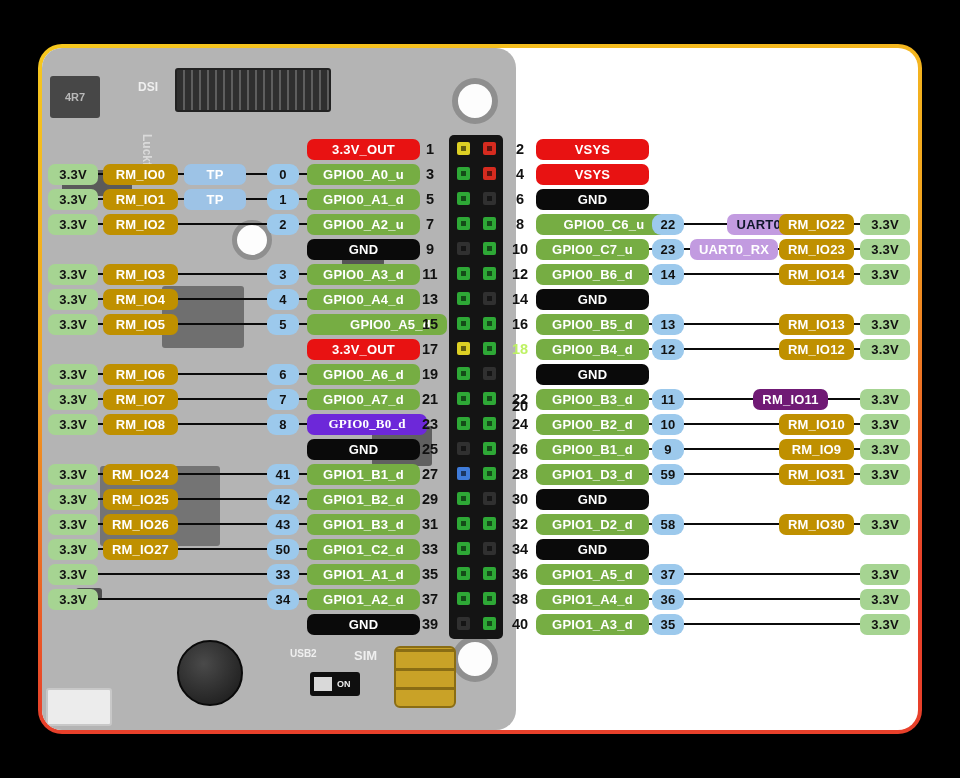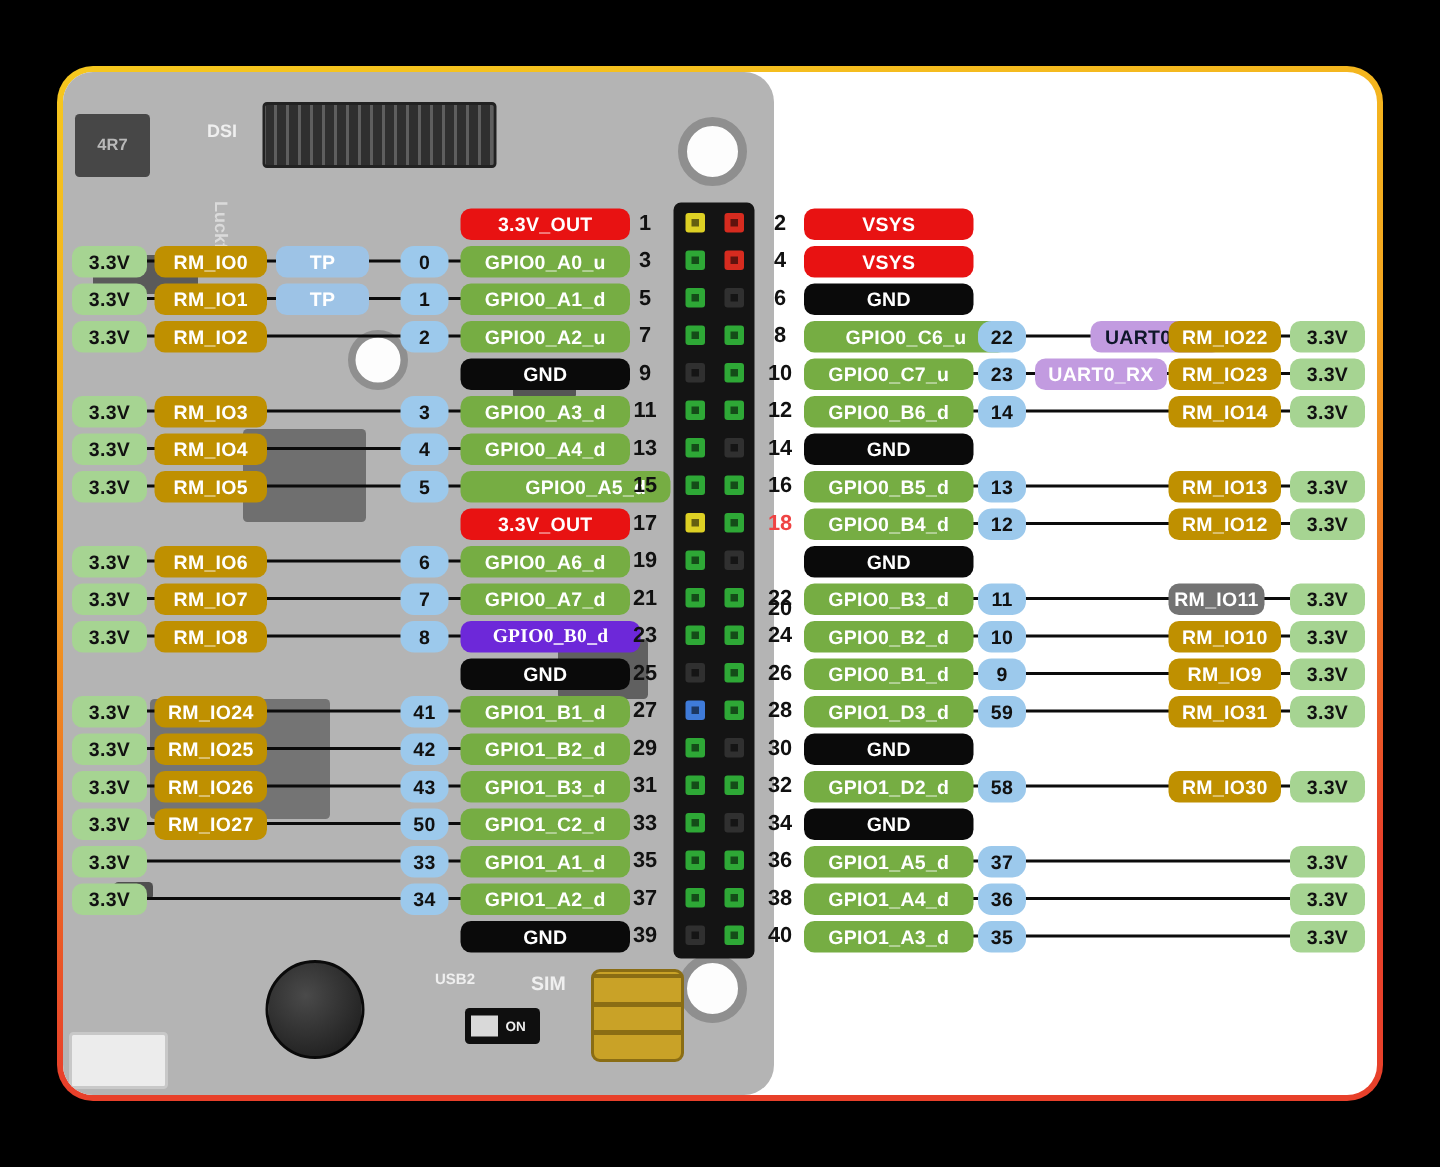--- a/index.html
+++ b/index.html
@@ -161,21 +161,21 @@
       <div class="pill" style="left: 536px; width: 113px; top: 313.5px; background: rgb(118, 173, 67); color: rgb(255, 255, 255); border-radius: 7px;">GPIO0_B5_d</div>
       <div class="pill" style="left: 652px; width: 32px; top: 313.5px; background: rgb(156, 201, 236); color: rgb(17, 17, 17); border-radius: 9px;">13</div>
       <div class="pill" style="left: 779px; width: 75px; top: 313.5px; background: rgb(191, 144, 0); color: rgb(255, 255, 255); border-radius: 7px;">RM_IO13</div>
       <div class="pill" style="left: 860px; width: 50px; top: 313.5px; background: rgb(166, 212, 146); color: rgb(17, 17, 17); border-radius: 7px;">3.3V</div>
       <div class="pline" style="left: 363px; width: 51px; top: 348px;"></div>
       <div class="pline" style="left: 538px; width: 348px; top: 348px;"></div>
       <div class="pad" style="left: 457px; top: 342px; background: rgb(221, 208, 36);"></div>
       <div class="pad" style="left: 483px; top: 342px; background: rgb(46, 168, 54);"></div>
       <div class="pill" style="left: 307px; width: 113px; top: 338.5px; background: rgb(232, 18, 18); color: rgb(255, 255, 255); border-radius: 7px;">3.3V_OUT</div>
       <div class="pnum" style="left: 414px; width: 32px; top: 338px; color: rgb(17, 17, 17);">17</div>
-      <div class="pnum" style="left: 504px; width: 32px; top: 338px; color: #ef4444;">18</div>
+      <div class="pnum" style="left: 504px; width: 32px; top: 338px; color: #bef264;">18</div>
       <div class="pill" style="left: 536px; width: 113px; top: 338.5px; background: rgb(118, 173, 67); color: rgb(255, 255, 255); border-radius: 7px;">GPIO0_B4_d</div>
       <div class="pill" style="left: 652px; width: 32px; top: 338.5px; background: rgb(156, 201, 236); color: rgb(17, 17, 17); border-radius: 9px;">12</div>
       <div class="pill" style="left: 779px; width: 75px; top: 338.5px; background: rgb(191, 144, 0); color: rgb(255, 255, 255); border-radius: 7px;">RM_IO12</div>
       <div class="pill" style="left: 860px; width: 50px; top: 338.5px; background: rgb(166, 212, 146); color: rgb(17, 17, 17); border-radius: 7px;">3.3V</div>
       <div class="pline" style="left: 72px; width: 342px; top: 373px;"></div>
       <div class="pline" style="left: 538px; width: 54px; top: 373px;"></div>
       <div class="pad" style="left: 457px; top: 367px; background: rgb(46, 168, 54);"></div>
       <div class="pad" style="left: 483px; top: 367px; background: rgb(48, 48, 48);"></div>
       <div class="pill" style="left: 48px; width: 50px; top: 363.5px; background: rgb(166, 212, 146); color: rgb(17, 17, 17); border-radius: 7px;">3.3V</div>
       <div class="pill" style="left: 103px; width: 75px; top: 363.5px; background: rgb(191, 144, 0); color: rgb(255, 255, 255); border-radius: 7px;">RM_IO6</div>
@@ -189,21 +189,21 @@
       <div class="pad" style="left: 457px; top: 392px; background: rgb(46, 168, 54);"></div>
       <div class="pad" style="left: 483px; top: 392px; background: rgb(46, 168, 54);"></div>
       <div class="pill" style="left: 48px; width: 50px; top: 388.5px; background: rgb(166, 212, 146); color: rgb(17, 17, 17); border-radius: 7px;">3.3V</div>
       <div class="pill" style="left: 103px; width: 75px; top: 388.5px; background: rgb(191, 144, 0); color: rgb(255, 255, 255); border-radius: 7px;">RM_IO7</div>
       <div class="pill" style="left: 267px; width: 32px; top: 388.5px; background: rgb(156, 201, 236); color: rgb(17, 17, 17); border-radius: 9px;">7</div>
       <div class="pill" style="left: 307px; width: 113px; top: 388.5px; background: rgb(118, 173, 67); color: rgb(255, 255, 255); border-radius: 7px;">GPIO0_A7_d</div>
       <div class="pnum" style="left: 414px; width: 32px; top: 388px; color: rgb(17, 17, 17);">21</div>
       <div class="pnum" style="left: 504px; width: 32px; top: 388px; color: rgb(17, 17, 17);">22</div>
       <div class="pill" style="left: 536px; width: 113px; top: 388.5px; background: rgb(118, 173, 67); color: rgb(255, 255, 255); border-radius: 7px;">GPIO0_B3_d</div>
       <div class="pill" style="left: 652px; width: 32px; top: 388.5px; background: rgb(156, 201, 236); color: rgb(17, 17, 17); border-radius: 9px;">11</div>
-      <div class="pill" style="left: 779px; width: 64px; top: 388.5px; background: #737373; color: rgb(255, 255, 255); border-radius: 7px;">RM_IO11</div>
+      <div class="pill" style="left: 753px; width: 75px; top: 388.5px; background: #701a75; color: rgb(255, 255, 255); border-radius: 7px;">RM_IO11</div>
       <div class="pill" style="left: 860px; width: 50px; top: 388.5px; background: rgb(166, 212, 146); color: rgb(17, 17, 17); border-radius: 7px;">3.3V</div>
       <div class="pline" style="left: 72px; width: 342px; top: 423px;"></div>
       <div class="pline" style="left: 538px; width: 348px; top: 423px;"></div>
       <div class="pad" style="left: 457px; top: 417px; background: rgb(46, 168, 54);"></div>
       <div class="pad" style="left: 483px; top: 417px; background: rgb(46, 168, 54);"></div>
       <div class="pill" style="left: 48px; width: 50px; top: 413.5px; background: rgb(166, 212, 146); color: rgb(17, 17, 17); border-radius: 7px;">3.3V</div>
       <div class="pill" style="left: 103px; width: 75px; top: 413.5px; background: rgb(191, 144, 0); color: rgb(255, 255, 255); border-radius: 7px;">RM_IO8</div>
       <div class="pill" style="left: 267px; width: 32px; top: 413.5px; background: rgb(156, 201, 236); color: rgb(17, 17, 17); border-radius: 9px;">8</div>
       <div class="pill" style="left: 307px; width: 120px; top: 413.5px; background: #6d28d9; color: rgb(255, 255, 255); border-radius: 7px; font-family: Liberation Serif, serif;">GPIO0_B0_d</div>
       <div class="pnum" style="left: 414px; width: 32px; top: 413px; color: rgb(17, 17, 17);">23</div>

